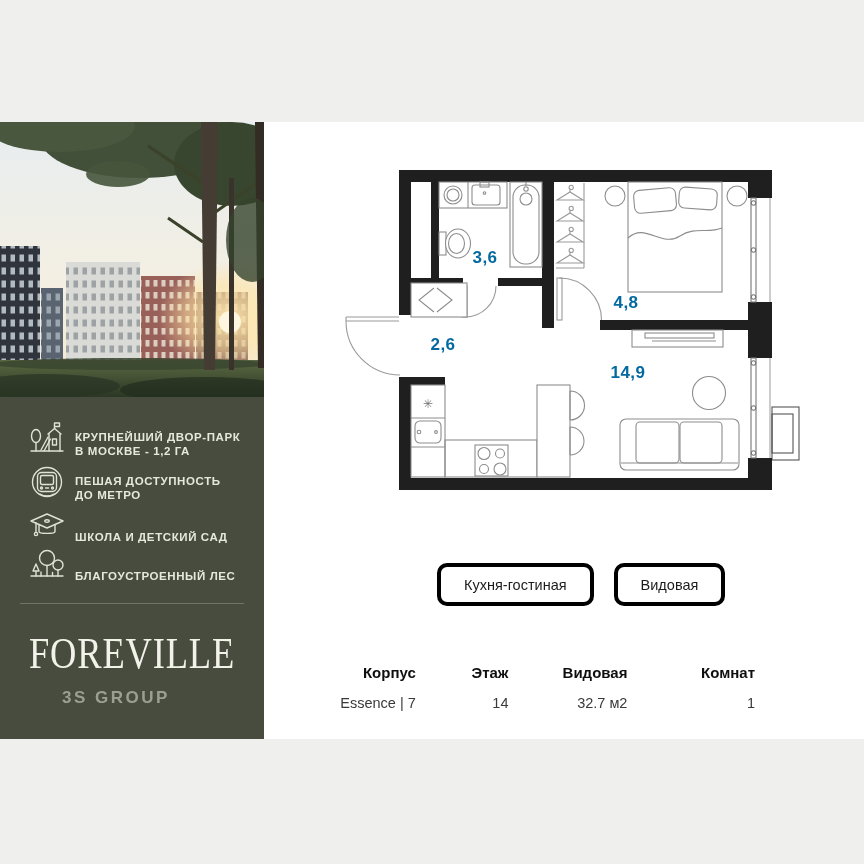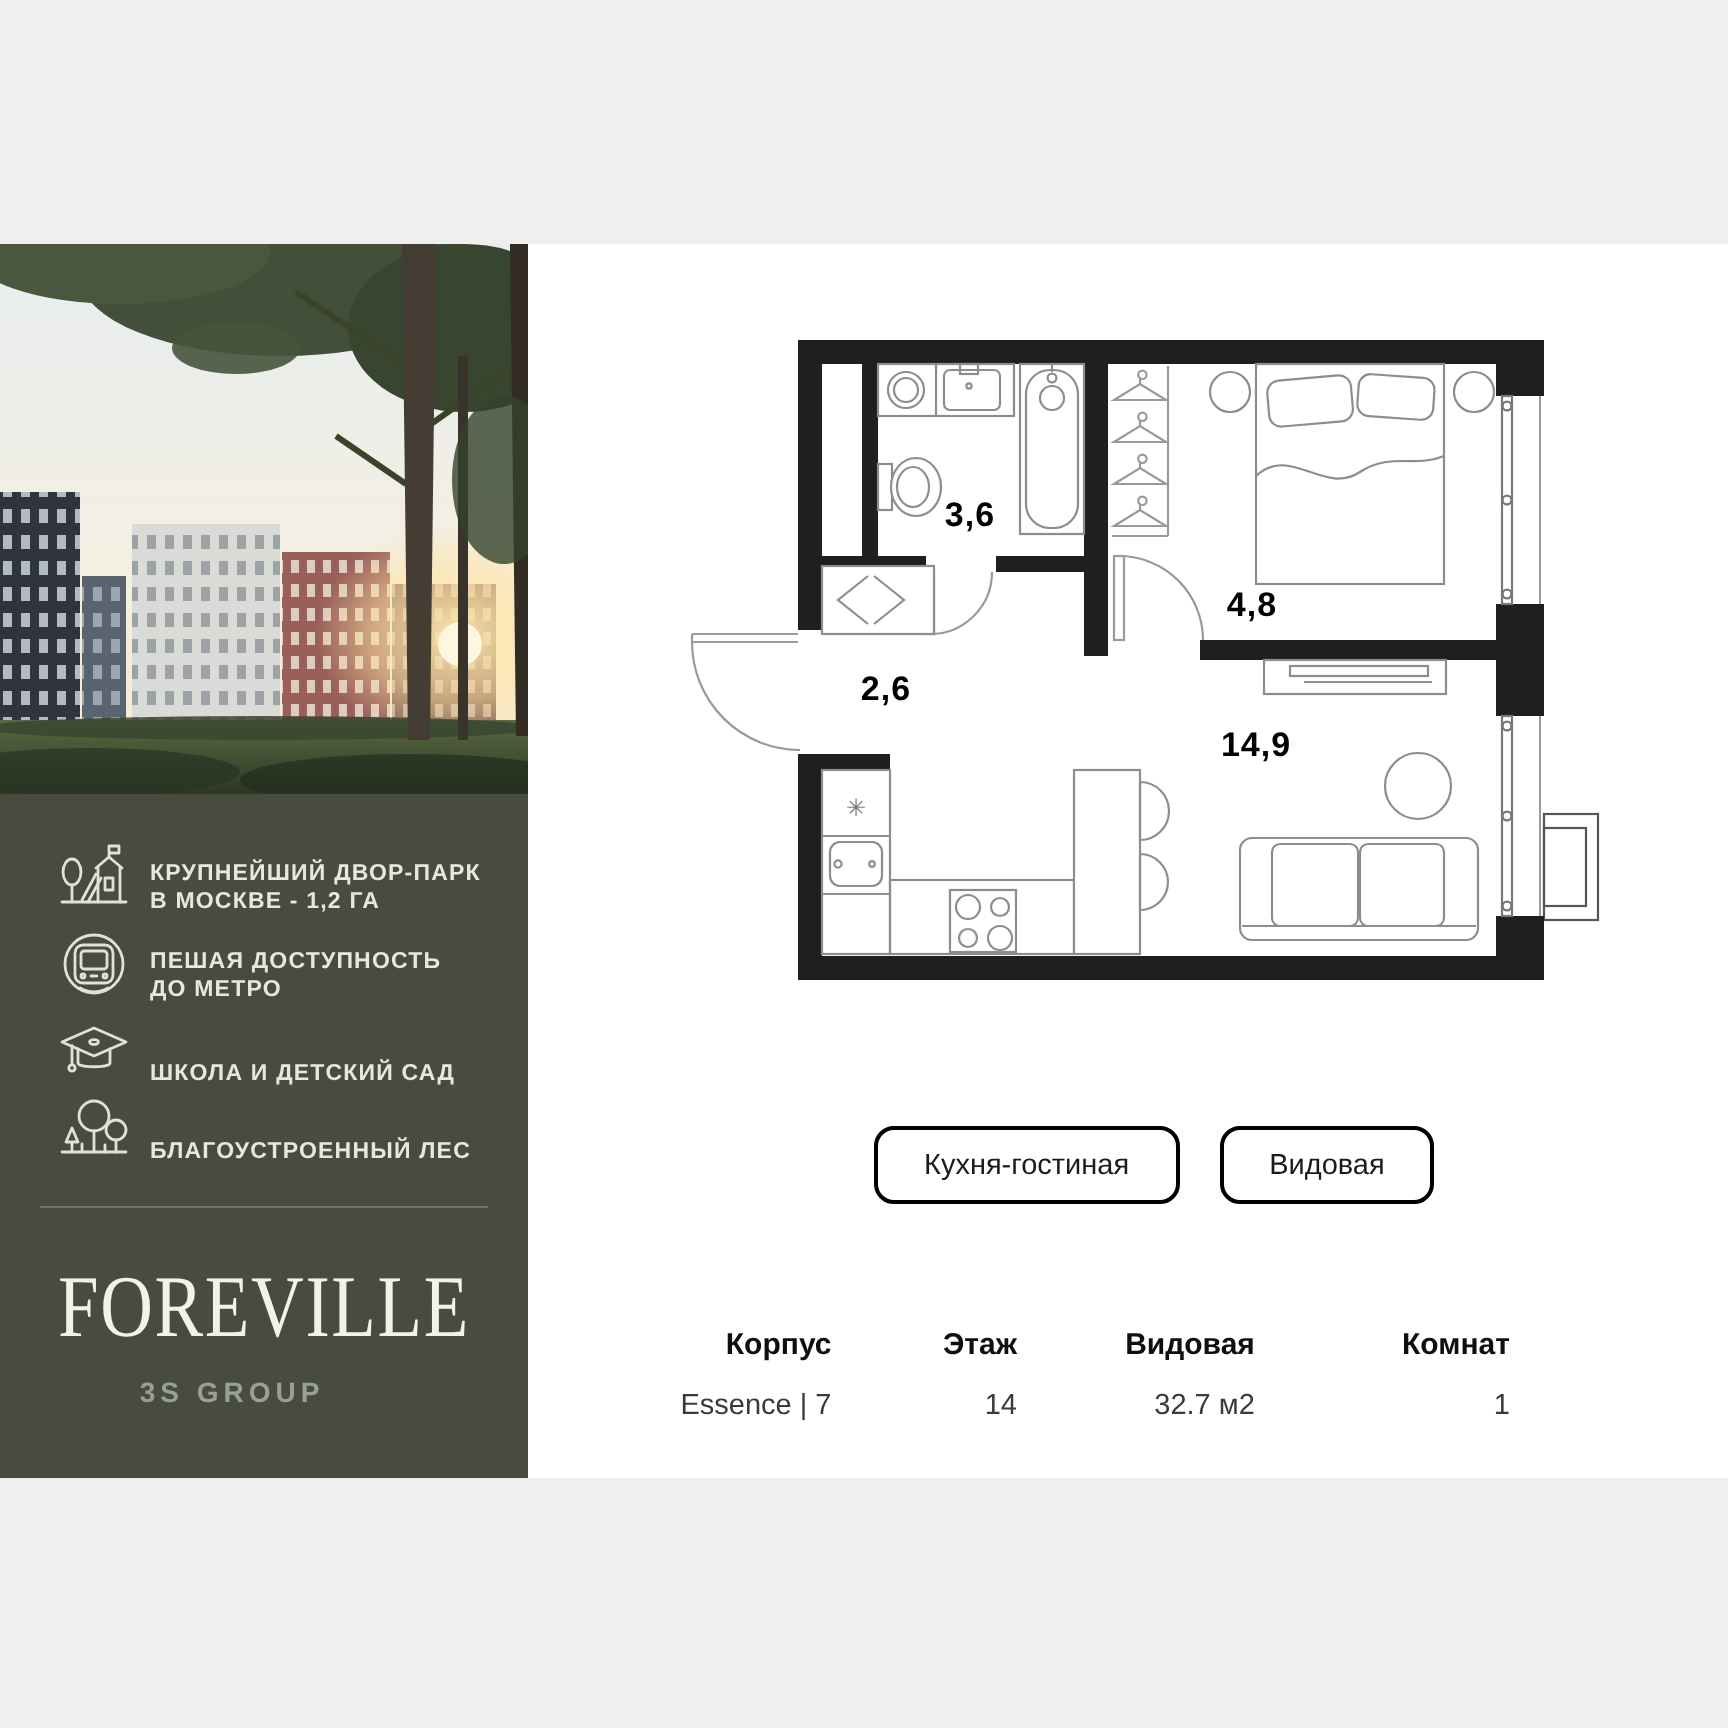--- a/index.html
+++ b/index.html
@@ -12,30 +12,30 @@
   .photo{position:absolute;left:0;top:0;width:264px;height:275px;overflow:hidden;}
   .feature{position:absolute;left:28px;width:226px;height:44px;display:flex;align-items:flex-end;gap:9px;}
   .f-icon{width:38px;height:38px;flex:0 0 38px;display:block;}
   .f-icon svg{display:block;}
   .f-text{color:#e6e8dc;font-size:11.5px;line-height:14px;letter-spacing:0.6px;font-weight:bold;}
   .f-text span{display:block;}
   .divider{position:absolute;left:20px;top:481px;width:224px;height:1px;background:rgba(255,255,255,0.22);}
   .logo-svg{position:absolute;left:0;top:506px;width:264px;height:52px;}
   .logo-svg text{fill:#f2f2ea;font-family:"Liberation Serif", serif;font-size:44px;letter-spacing:1px;}
   .developer{position:absolute;left:0;top:566px;width:232px;text-align:center;color:#9aa091;
-             font-size:14px;font-weight:bold;letter-spacing:2.5px;}
+             font-size:17px;font-weight:bold;letter-spacing:2.5px;}
 
   
   .plan-svg{position:absolute;left:330px;top:28px;}
   .room-label{position:absolute;transform:translate(-50%,-50%);font-size:17px;font-weight:600;
-              color:#000000;letter-spacing:0.5px;white-space:nowrap;}
+              color:#0369a1;letter-spacing:0.5px;white-space:nowrap;}
 
   
   .tags{position:absolute;left:437px;top:441px;display:flex;gap:20px;}
-  .tag{height:35px;display:inline-flex;align-items:center;padding:0 23px;border:2px solid #000000;
+  .tag{height:35px;display:inline-flex;align-items:center;padding:0 23px;border:4px solid #000000;
        border-radius:10px;background:#fff;color:#1b1b1b;font-size:14.5px;white-space:nowrap;}
 
   
   .detail{position:absolute;top:542px;transform:translateX(-50%);text-align:right;white-space:nowrap;}
   .detail .lbl{font-size:15px;font-weight:bold;color:#0f0f0f;}
   .detail .val{margin-top:14px;font-size:14.5px;color:#3a3a3a;}
 </style>
 </head>
 <body>
 

